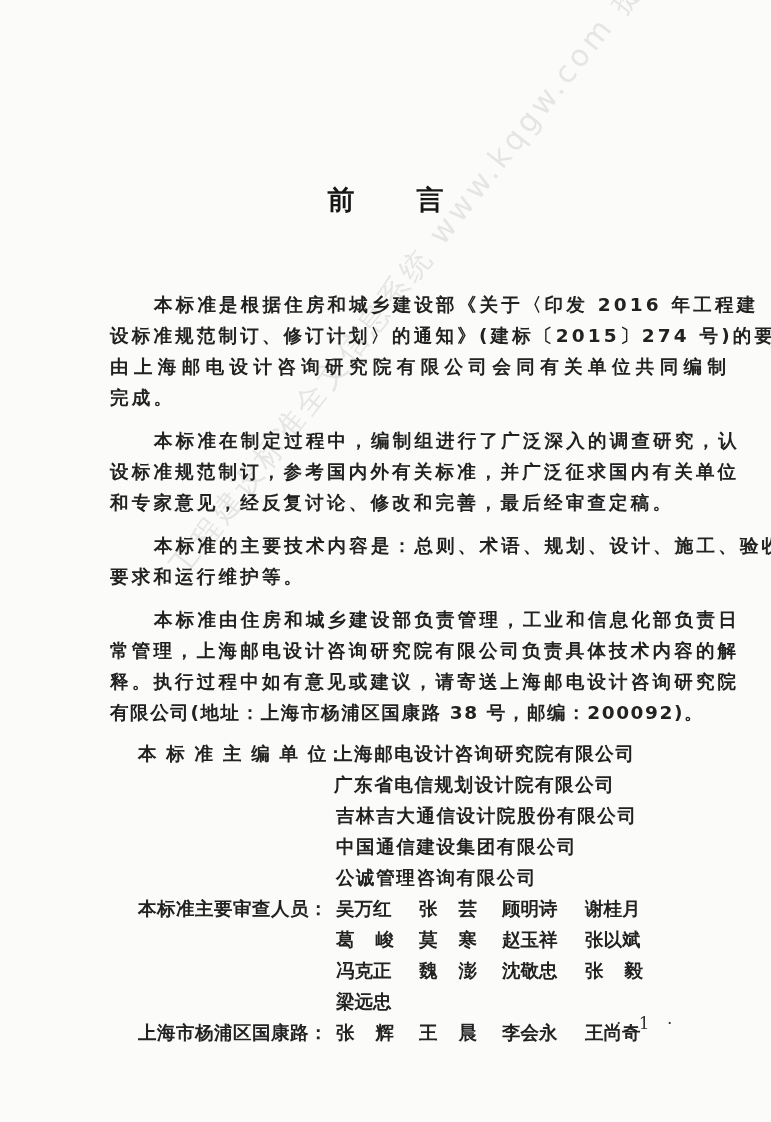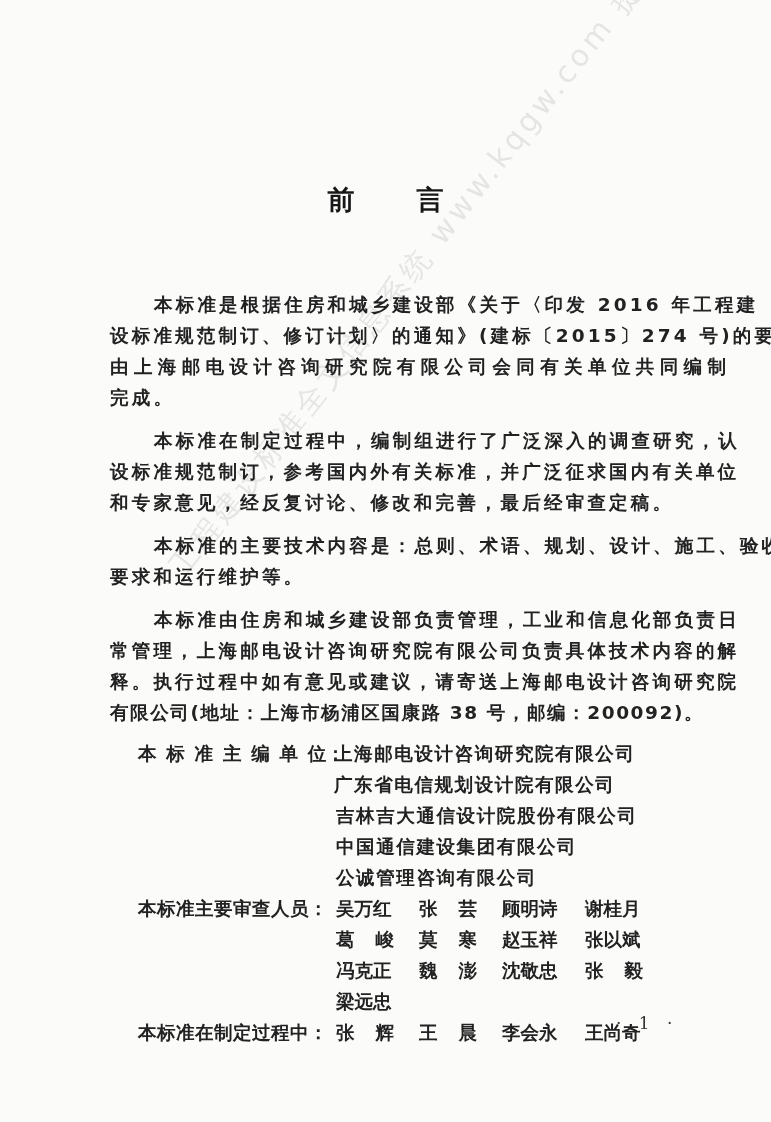--- a/index.html
+++ b/index.html
@@ -122,21 +122,21 @@
         <span class="s2">张毅</span>
       </span>
     </div>
     <div class="sig">
       <span class="names">
         <span>梁远忠</span>
       </span>
     </div>
 
     <div class="sig">
-      <span class="label" style="letter-spacing:0.5px">本标准在制定过程中：</span>
+      <span class="label" style="letter-spacing:0.5px">上海市杨浦区国康路：</span>
       <span class="names">
         <span class="s2">张辉</span>
         <span class="s2">王晨</span>
         <span>李会永</span>
         <span>王尚奇</span>
       </span>
     </div>
 
   </div>
 

